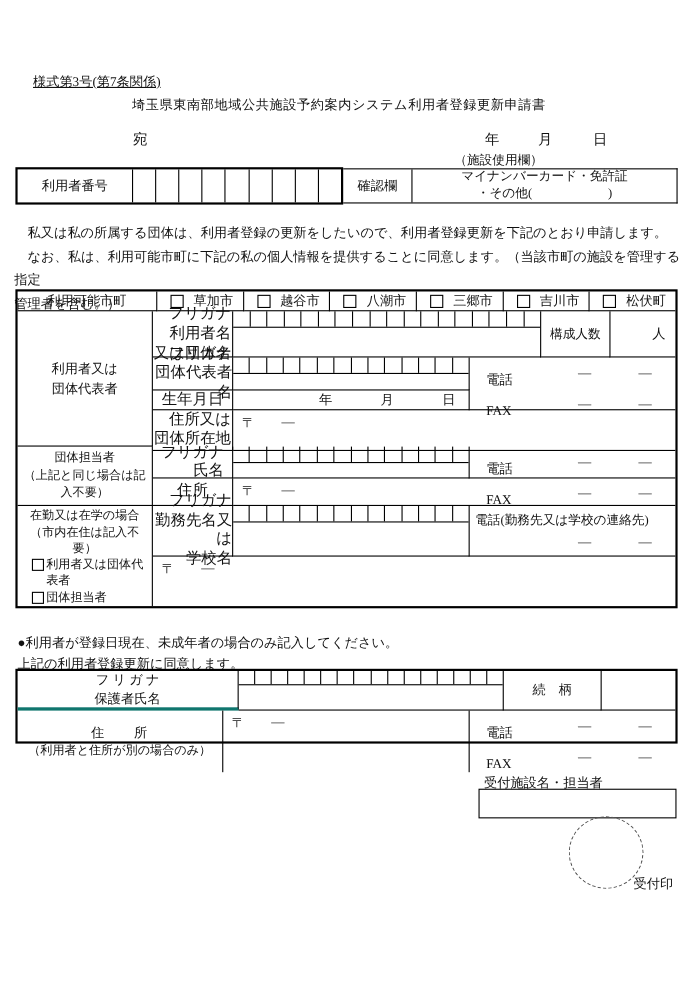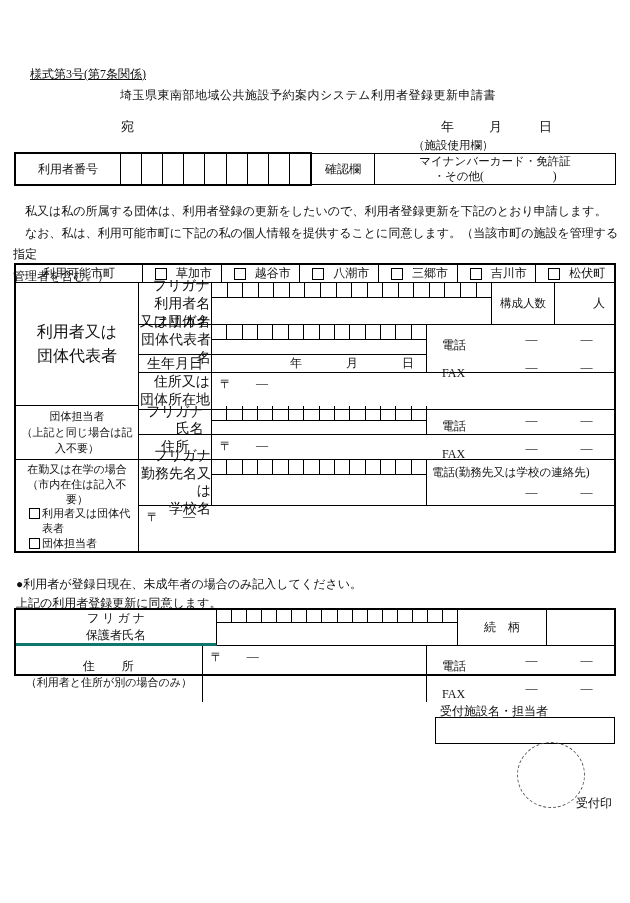--- a/index.html
+++ b/index.html
@@ -42,21 +42,21 @@
   .w73{width:73px;}
   .w280{width:280px;}
   .w215{width:215px;}
   .w63{width:63px;}
   .flex1{flex:1;}
   .muni-row{height:21px;}
   .muni-label{font-size:12px;}
   .city{flex:1;display:flex;align-items:center;gap:9px;padding-left:12px;justify-content:flex-start;font-size:12px;}
   .cbsq{width:10px;height:10px;border:1px solid #000;display:inline-block;background:#fff;flex:none;}
   .group{display:flex;box-sizing:border-box;}
-  .glabel{font-size:16px;line-height:1.55;flex-direction:column;}
+  .glabel{font-size:12px;line-height:1.55;flex-direction:column;}
   .glabel2{font-size:11px;line-height:1.45;flex-direction:column;}
   .gcol{flex:1;display:flex;flex-direction:column;box-sizing:border-box;}
   .flabel{font-size:14px;line-height:1.28;text-align:right;flex-direction:column;}
   .fieldc{display:flex;flex-direction:column;align-items:flex-start;justify-content:flex-start;border-right:1px solid #000;box-sizing:border-box;}
   .unitc{justify-content:flex-end;padding-right:9px;font-size:12px;}
   .members{font-size:11.5px;}
   .birthc{display:flex;align-items:center;padding-left:78px;gap:44px;font-size:12px;justify-content:flex-start;}
   .phonec{display:flex;flex-direction:column;justify-content:space-evenly;align-items:stretch;}
   .phoneline{display:flex;align-items:center;padding-left:15px;font-size:12px;}
   .phoneline .plbl{width:62px;margin-top:12px;}

